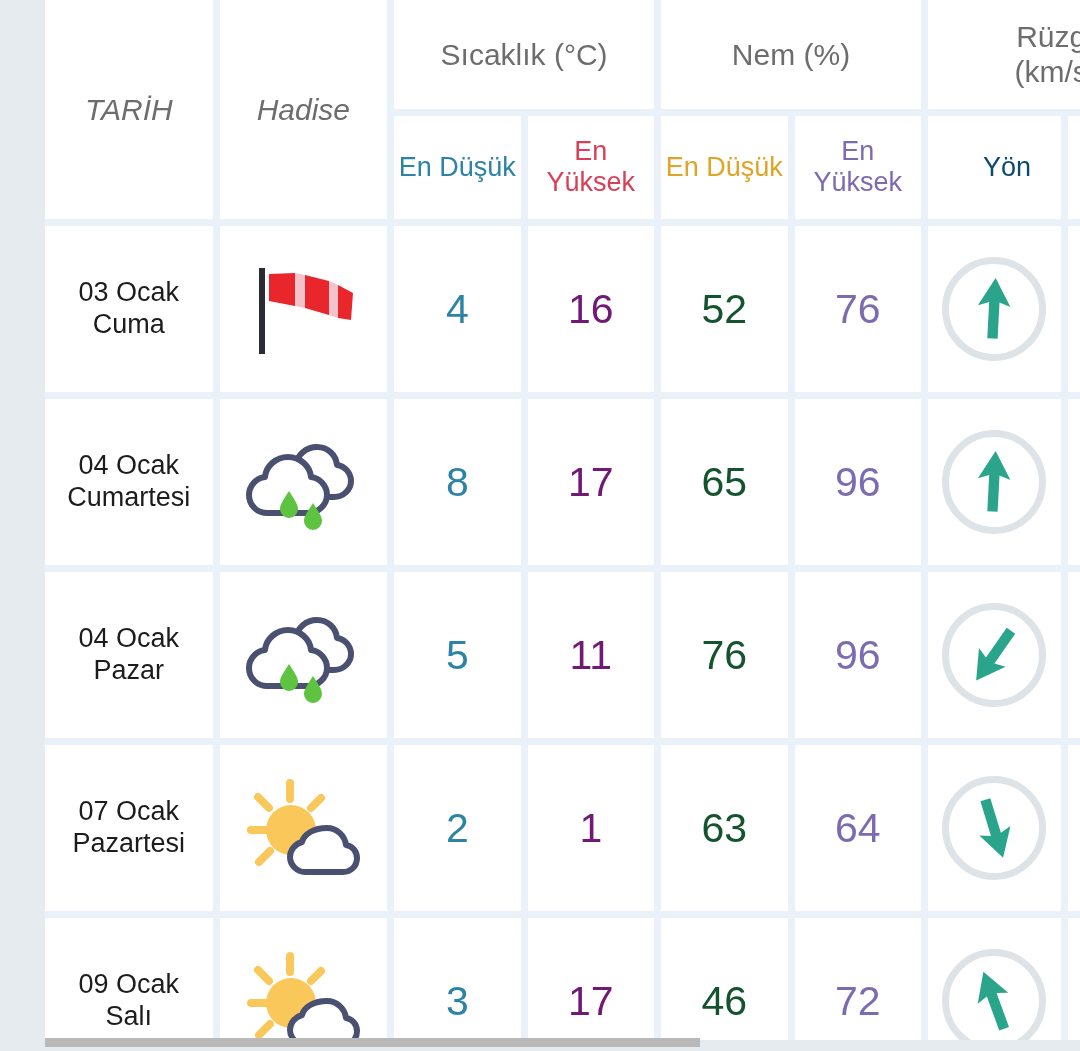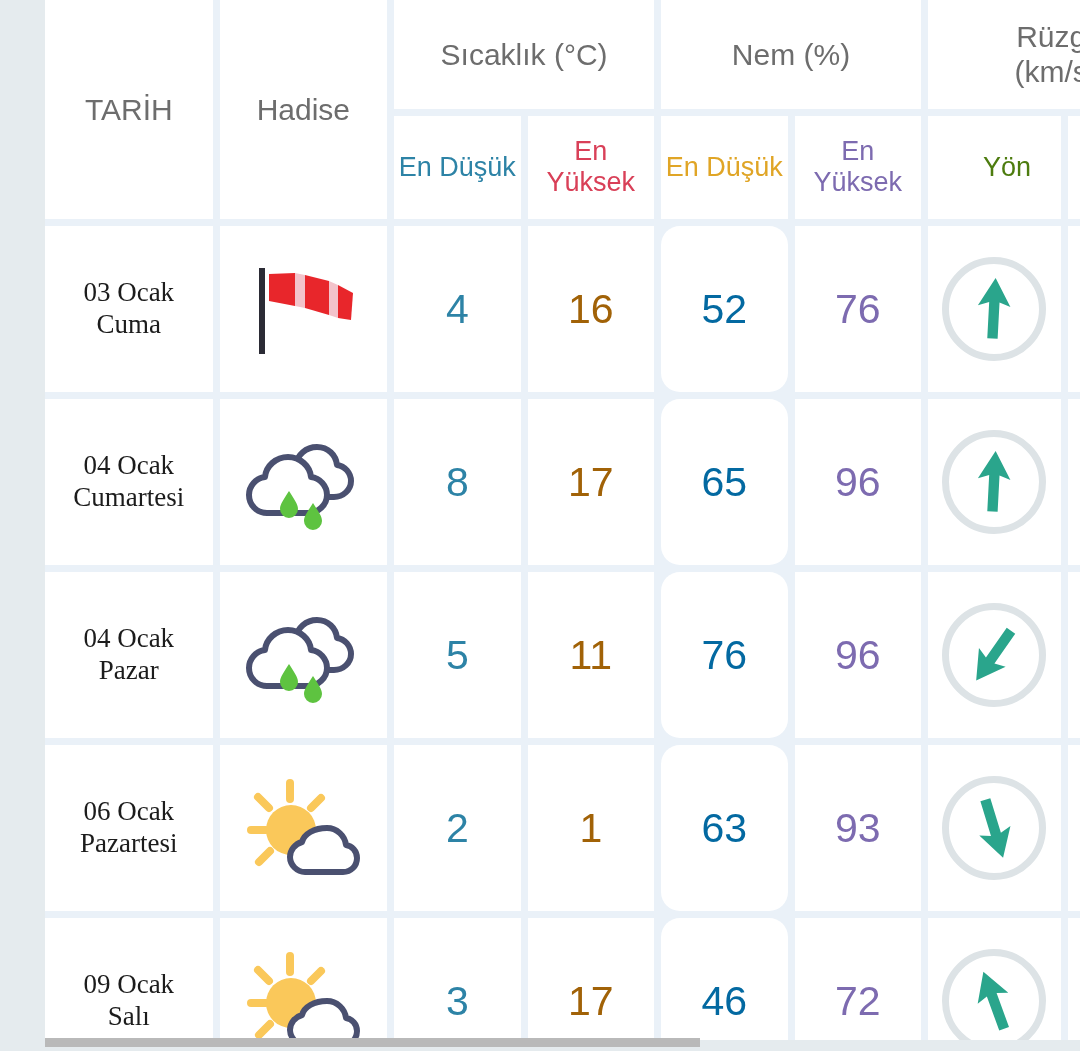--- a/index.html
+++ b/index.html
@@ -63,53 +63,53 @@
   .hdr-group {
     height: 105px;
     color: #6d6d6d;
     font-size: 30px;
     line-height: 1.18;
   }
   .hdr-tall {
     height: 219px;
     color: #6d6d6d;
     font-size: 30px;
+    font-style: italic;
   }
   .hdr-sub {
     height: 100px;
     font-size: 27px;
     line-height: 1.16;
   }
-  .hdr-sub.plain { color: #4d7c0f; padding-left: 25px; }
+  .hdr-sub.plain { color: #0c4a6e; padding-left: 25px; }
   .sub-tmin { color: #2d83a6; }
   .sub-tmax { color: #d94058; }
   .sub-hmin { color: #e0a526; }
   .sub-hmax { color: #7d6bb0; }
 
   .hdr-group .gl { display: block; }
 
   
   tbody tr { height: 166px; }
   tbody td { height: 166px; }
 
   .date-cell {
     font-size: 27px;
     color: #1c1c1c;
     line-height: 1.17;
-    font-family: Liberation Serif, serif;
   }
   .date-cell .dl { display: block; }
 
   .val {
     font-size: 41px;
     line-height: 1;
   }
   .v-tmin { color: #2d83a6; }
-  .v-tmax { color: #a16207; }
-  .v-hmin { color: #0369a1; border-radius: 19px; }
+  .v-tmax { color: #701a75; }
+  .v-hmin { color: #14532d; }
   .v-hmax { color: #7d6bb0; }
   .v-spd  { color: #2aa58c; font-size: 41px; }
 
   
   .dial {
     width: 104px;
     height: 104px;
     margin: 0 auto;
     border-radius: 50%;
     border: 7px solid #dde3e6;
@@ -282,40 +282,40 @@
                   <g transform="rotate(215 50 50)" fill="#2aa58c">
                     <path d="M50 8 L72 46 L57 41 L57 90 L43 90 L43 41 L28 46 Z"></path>
                   </g>
                 </svg>
               </div>
             </td>
             <td class="val v-spd">6</td>
           </tr>
           <tr>
             <td class="date-cell">
-              <span class="dl">06 Ocak</span>
+              <span class="dl">07 Ocak</span>
               <span class="dl">Pazartesi</span>
             </td>
             <td>
               <svg class="wicon" viewBox="0 0 120 110">
                 <g stroke="#fac85a" stroke-width="8" stroke-linecap="round">
                   <line x1="47" y1="10" x2="47" y2="26"></line>
                   <line x1="15" y1="24" x2="26" y2="35"></line>
                   <line x1="8" y1="57" x2="23" y2="57"></line>
                   <line x1="16" y1="89" x2="27" y2="78"></line>
                   <line x1="78" y1="25" x2="68" y2="35"></line>
                 </g>
                 <circle cx="48" cy="57" r="25" fill="#fac85a"></circle>
                 <path d="M84 55 c10 0 18 8 19 17 c6 1 11 6 11 13 c0 8 -6 14 -14 14 l-38 0 c-8 0 -15 -7 -15 -15 c0 -7 5 -13 12 -15 c2 -8 12 -14 25 -14 z" fill="#ffffff" stroke="#4a5070" stroke-width="6" stroke-linejoin="round"></path>
               </svg>
             </td>
             <td class="val v-tmin">2</td>
             <td class="val v-tmax">1</td>
             <td class="val v-hmin">63</td>
-            <td class="val v-hmax">93</td>
+            <td class="val v-hmax">64</td>
             <td>
               <div class="dial">
                 <svg viewBox="0 0 100 100">
                   <g transform="rotate(163 50 50)" fill="#2aa58c">
                     <path d="M50 8 L72 46 L57 41 L57 90 L43 90 L43 41 L28 46 Z"></path>
                   </g>
                 </svg>
               </div>
             </td>
             <td class="val v-spd">4</td>

